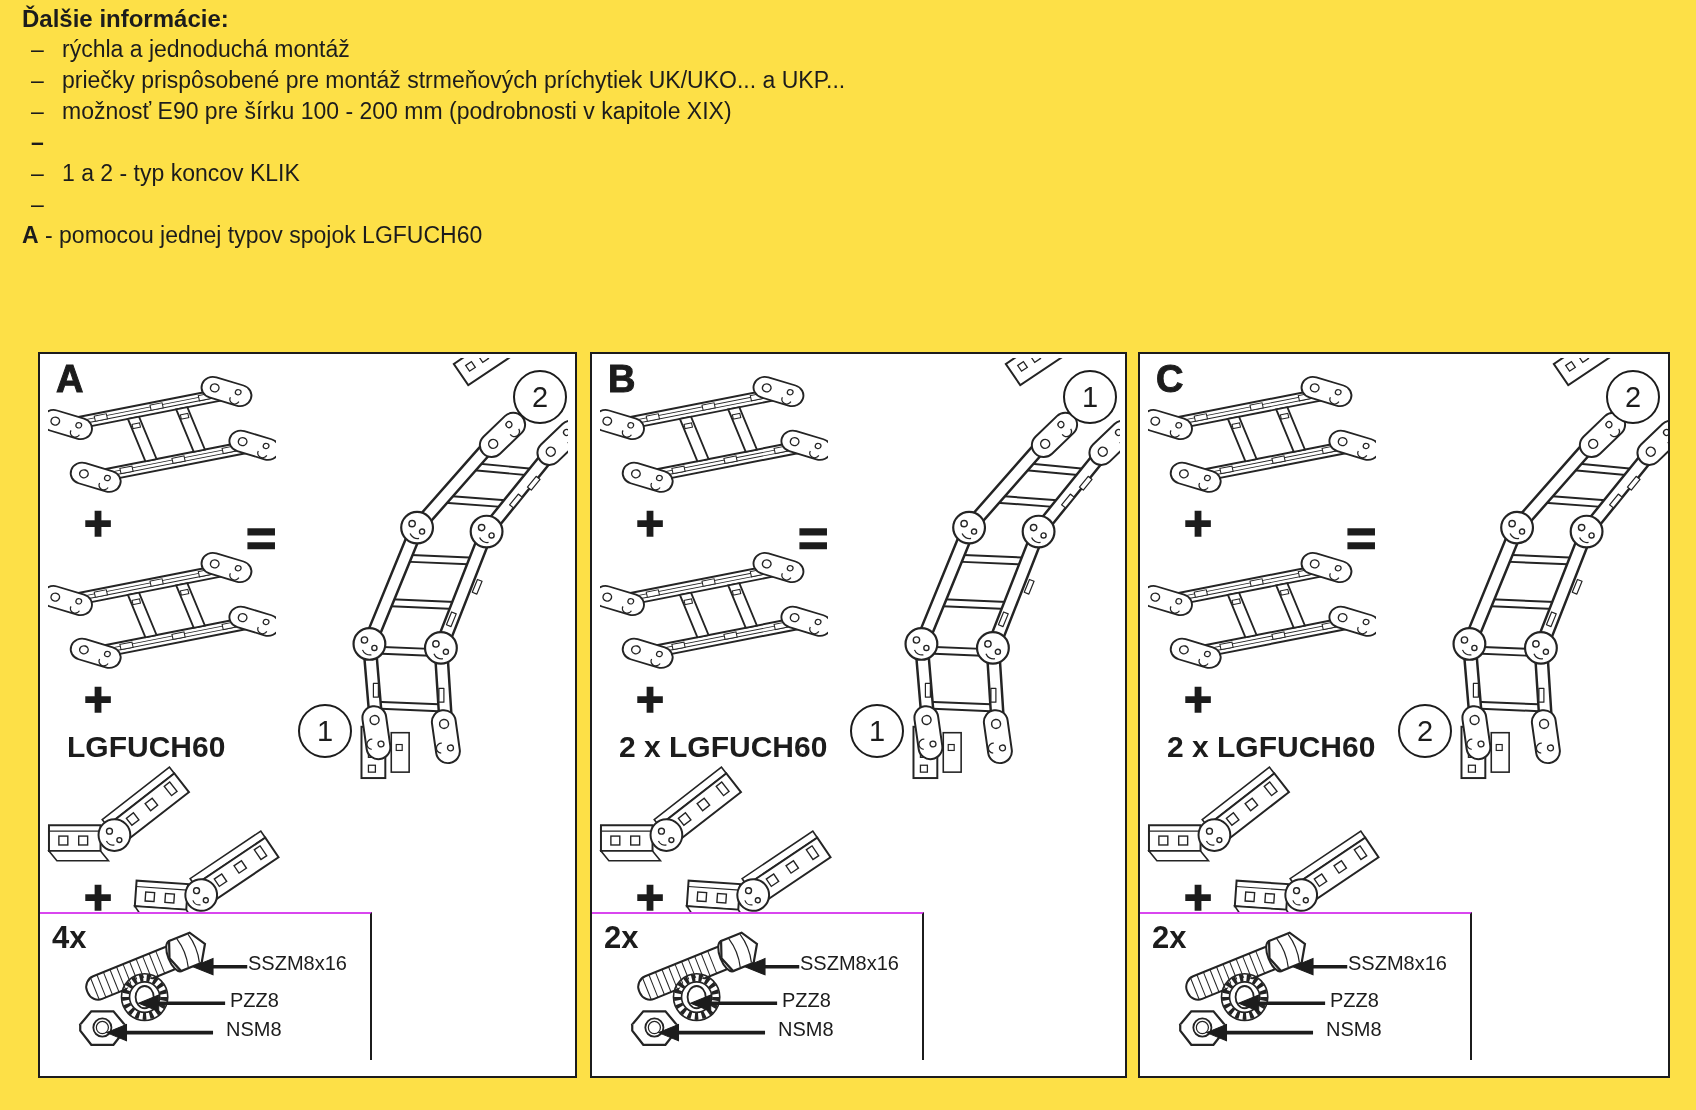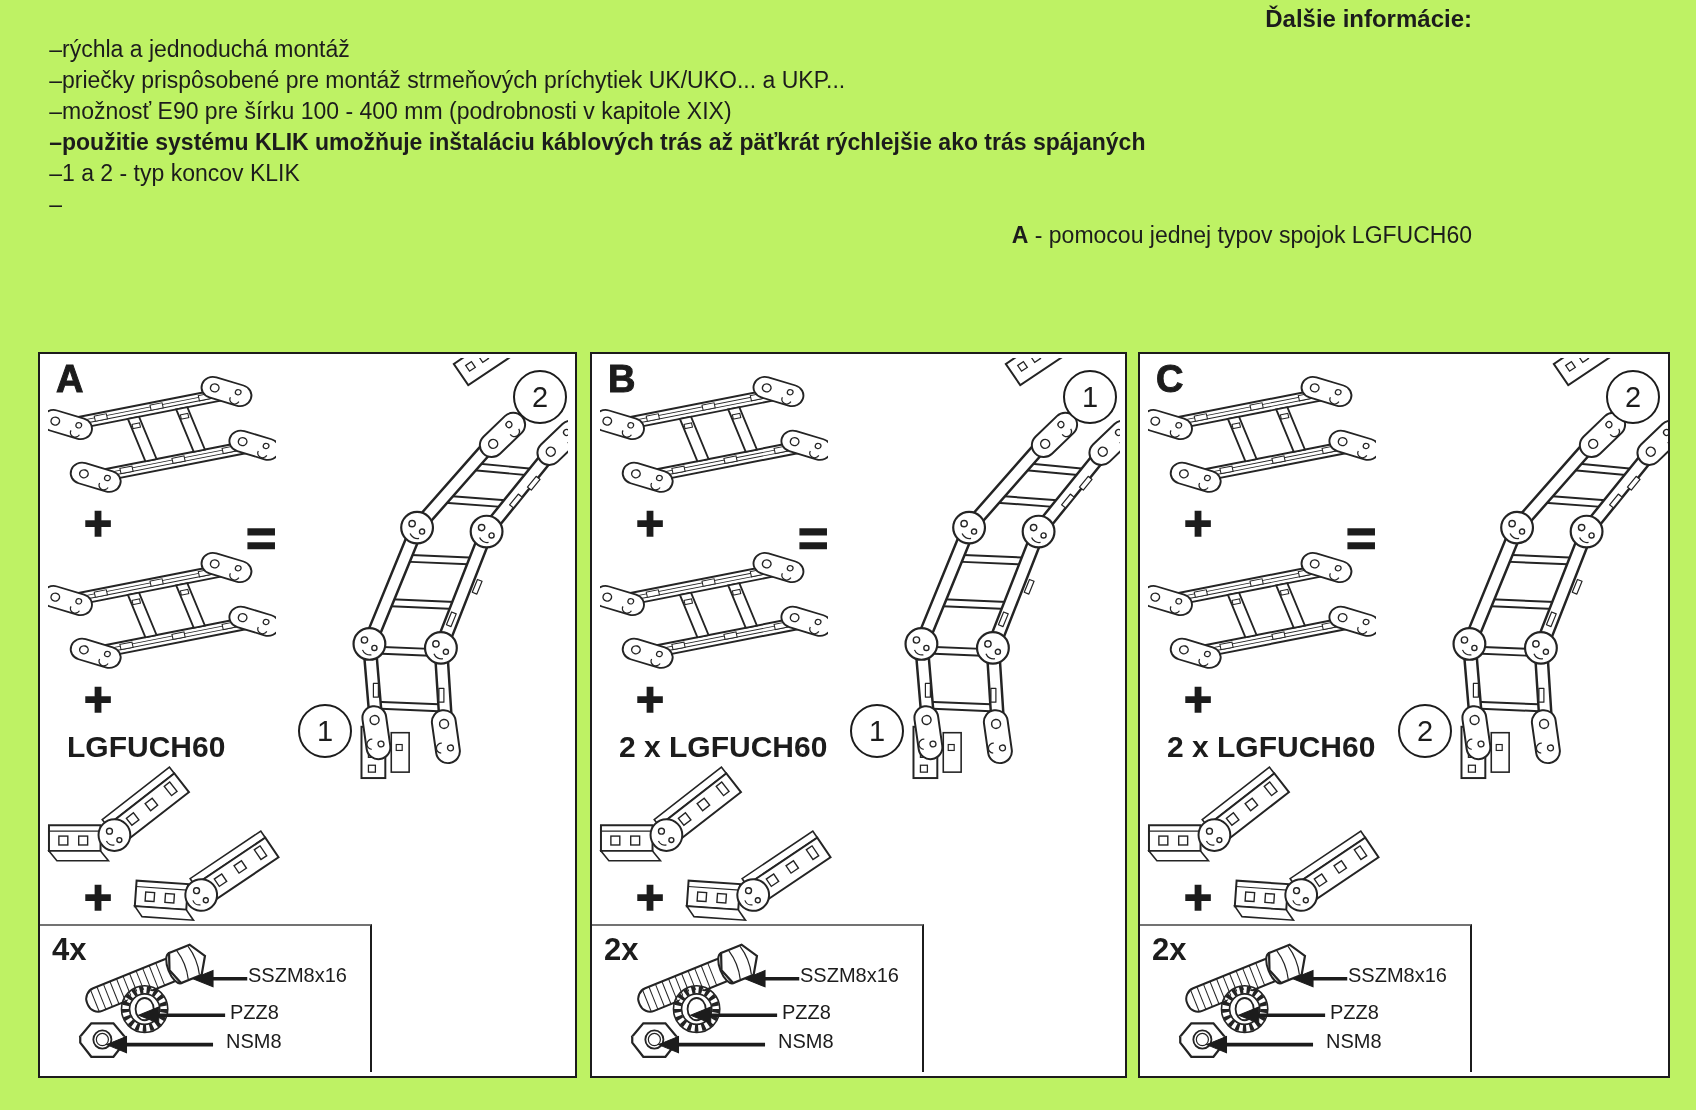--- a/index.html
+++ b/index.html
@@ -1,19 +1,19 @@
 <!DOCTYPE html>
 <html><head>
 <meta charset="utf-8">
 <style>
   * { margin:0; padding:0; box-sizing:border-box; }
   html,body { background:#fff; }
   body { width:1696px; height:1110px; overflow:hidden;
          font-family:"Liberation Sans", sans-serif; color:#1c1c1c; }
-  .page { position:relative; width:1696px; height:1110px; background:#bef264;text-align:right; }
+  .page { position:relative; width:1696px; height:1110px; background:#fde047; }
 
   
   .header { position:absolute; left:22px; top:3px; width:1450px; }
   .h-title { font-size:24px; font-weight:700; line-height:31px; }
   .row  { font-size:23px; line-height:31px; }
   .bullet { display:flex; }
   .bullet .marker { flex:0 0 40px; padding-left:9px; }
   .bullet.bold { font-weight:700; }
   .note .lbl { font-weight:700; }
   .note .conj { font-weight:400; }
@@ -44,22 +44,22 @@
 
   .badge { position:absolute; width:54px; height:54px; border:2.5px solid #1c1c1c;
            border-radius:50%; background:#fff; display:flex; align-items:center;
            justify-content:center; font-size:29px; z-index:3; }
   .badge-top { right:8px; top:16px; }
   .badge-bottom { left:258px; top:350px; }
 
   .conn-label { position:absolute; left:27px; top:376px; font-size:30px; font-weight:700; }
 
   
-  .hw-box { position:absolute; left:0; bottom:4px; width:332px; height:148px;
-            border-top:2px solid #737373; border-right:2px solid #1c1c1c; background:#fff; z-index:2; }
+  .hw-box { position:absolute; left:0; bottom:16px; width:332px; height:148px;
+            border-top:2px solid #d946ef; border-right:2px solid #1c1c1c; background:#fff; z-index:2; }
   .hw-qty { position:absolute; left:12px; top:6px; font-size:31px; font-weight:700; }
   .hw-art { position:absolute; left:0; top:0; width:332px; height:148px; }
   .hw-label { position:absolute; font-size:20px; white-space:nowrap; }
   .hw-l1 { left:208px; top:38px; }
   .hw-l2 { left:190px; top:75px; }
   .hw-l3 { left:178px; top:104px;margin-left:8px; }
 
   .defs-holder { position:absolute; width:0; height:0; overflow:hidden; }
 </style>
 </head>
@@ -237,26 +237,25 @@
     <div class="row bullet">
       <span class="marker">–</span>
       <span class="txt">rýchla a jednoduchá montáž</span>
     </div>
     <div class="row bullet">
       <span class="marker">–</span>
       <span class="txt">priečky prispôsobené pre montáž strmeňových príchytiek UK/UKO... a UKP...</span>
     </div>
     <div class="row bullet">
       <span class="marker">–</span>
-      <span class="txt">možnosť E90 pre šírku 100 - 400 mm (podrobnosti v kapitole XIX)</span>
+      <span class="txt">možnosť E90 pre šírku 100 - 200 mm (podrobnosti v kapitole XIX)</span>
     </div>
     <div class="row bullet bold">
       <span class="marker">–</span>
       <span class="txt">
-        <span style="display:block">použitie systému KLIK umožňuje inštaláciu káblových trás až päťkrát rýchlejšie ako trás spájaných</span>
       </span>
     </div>
     <div class="row bullet">
       <span class="marker">–</span>
       <span class="txt">1 a 2 - typ koncov KLIK</span>
     </div>
     <div class="row bullet">
       <span class="marker">–</span>
     </div>
 

